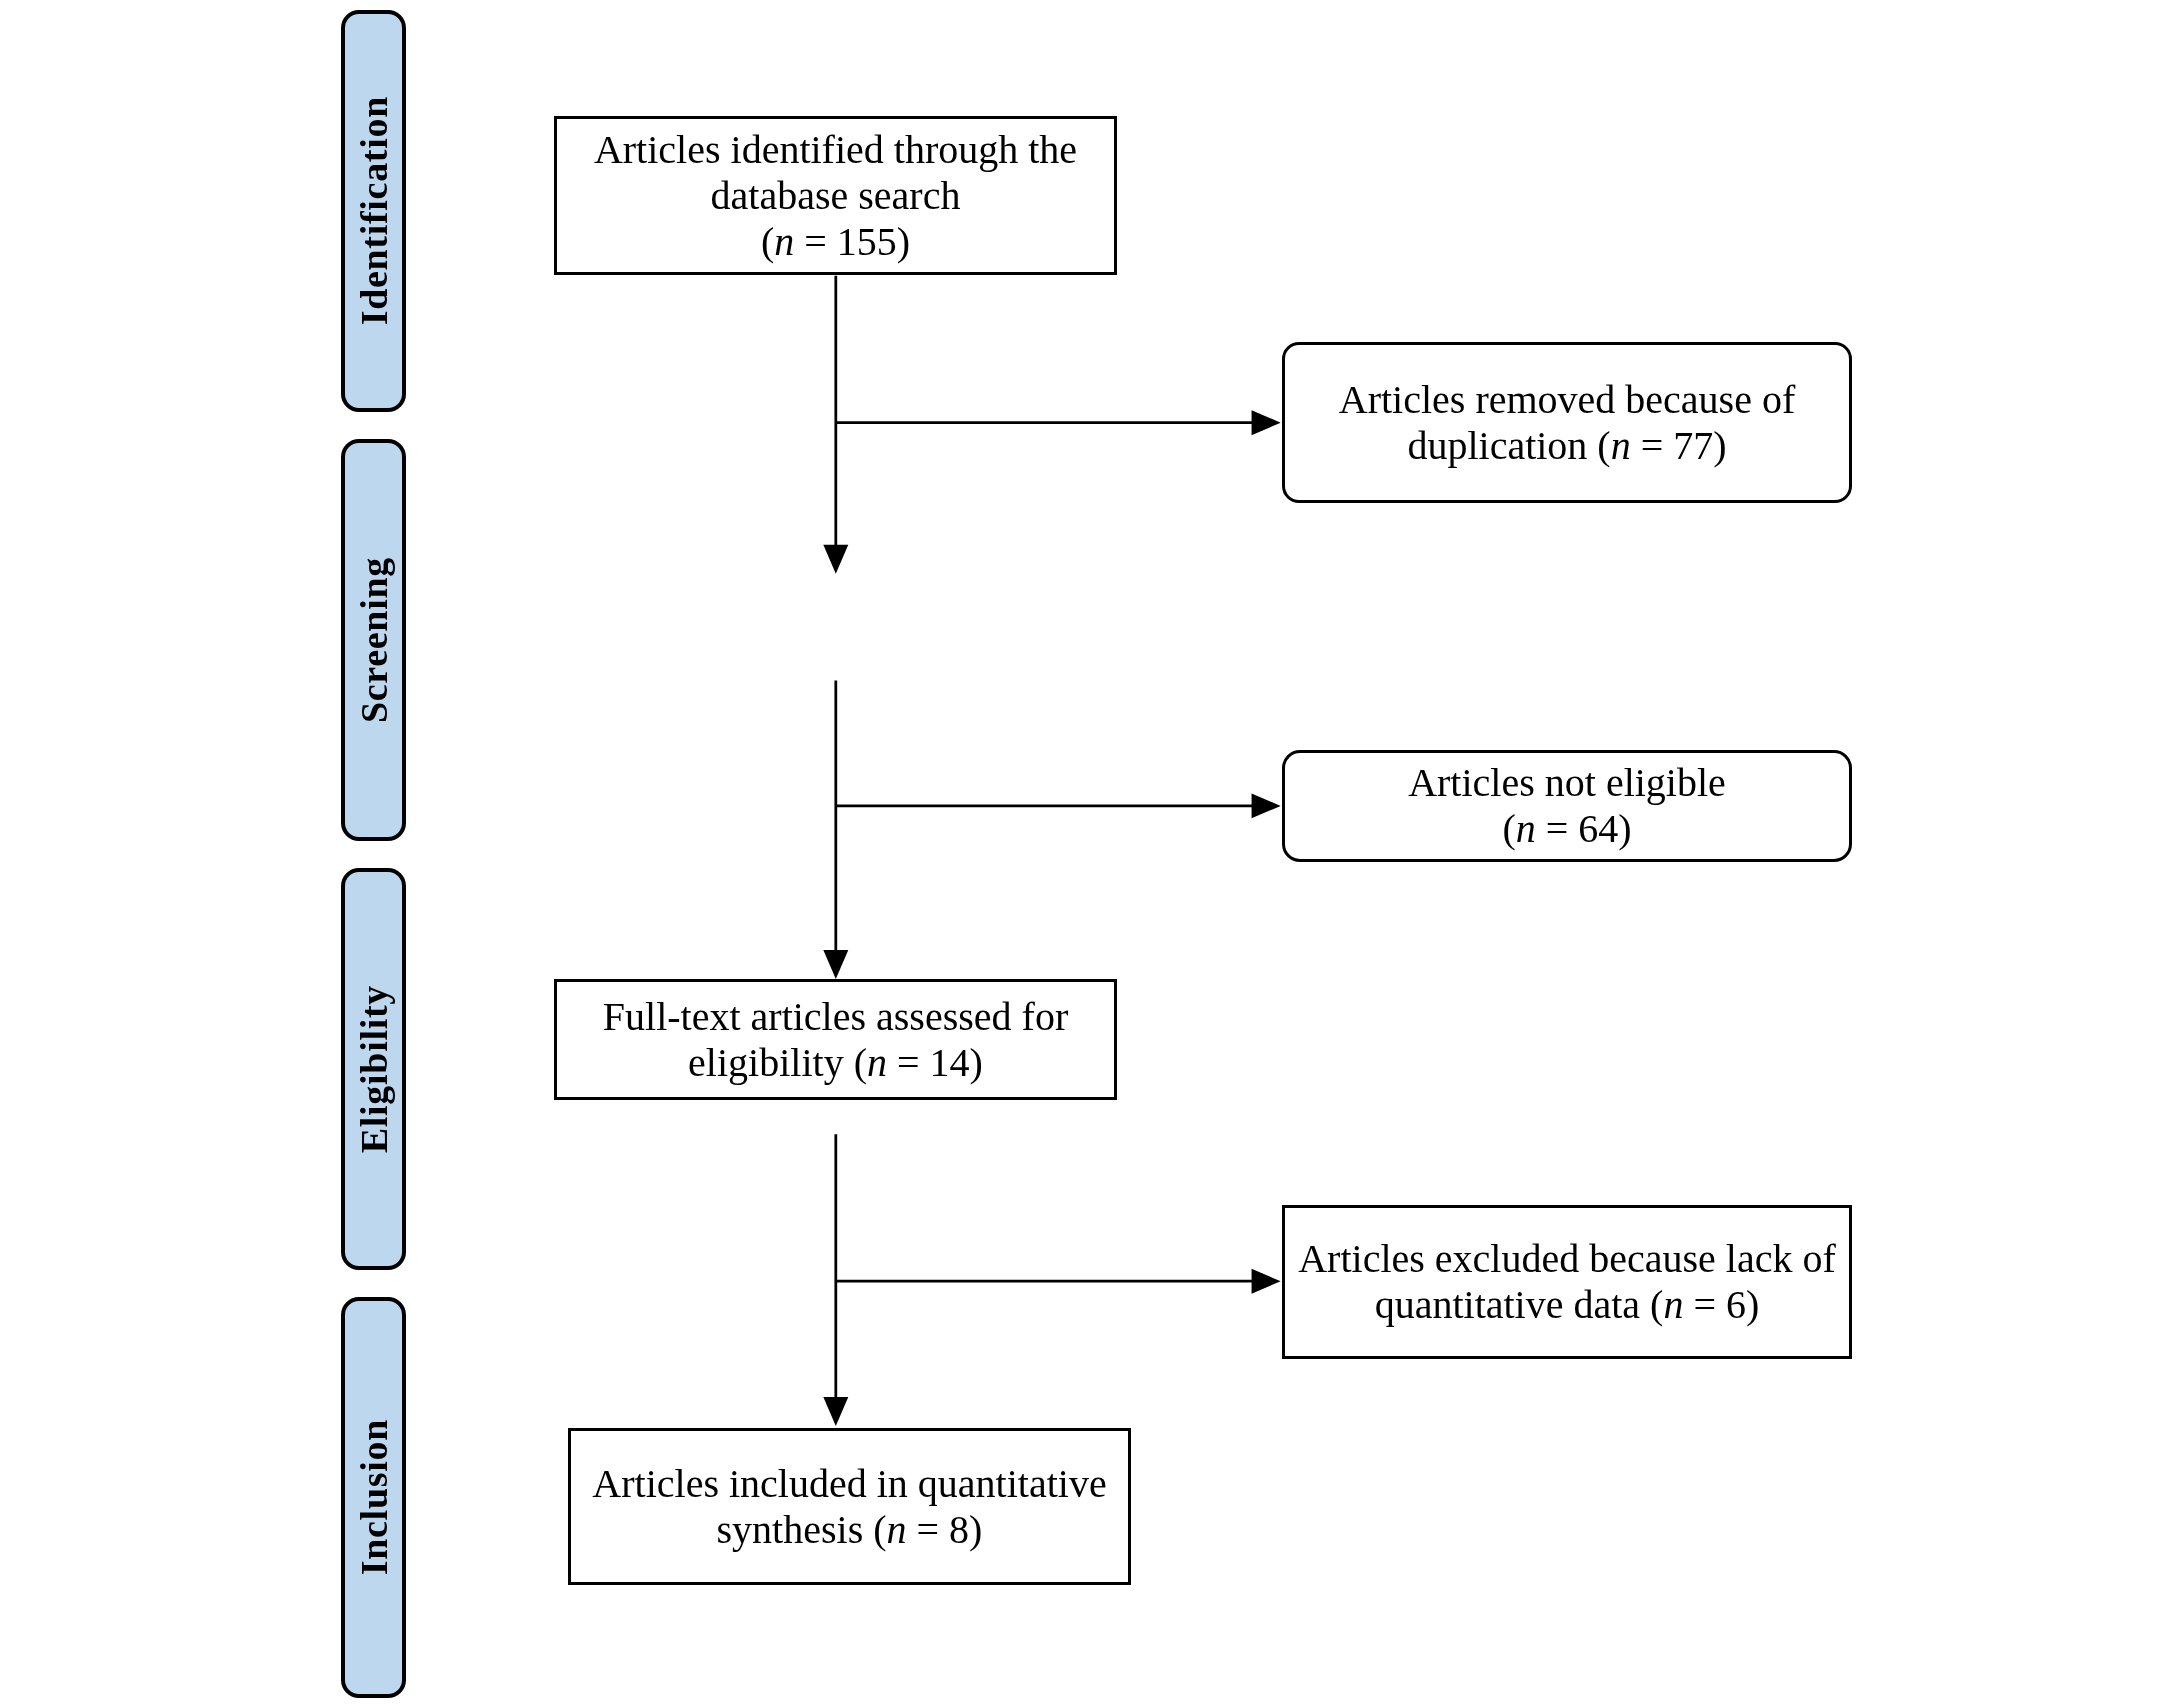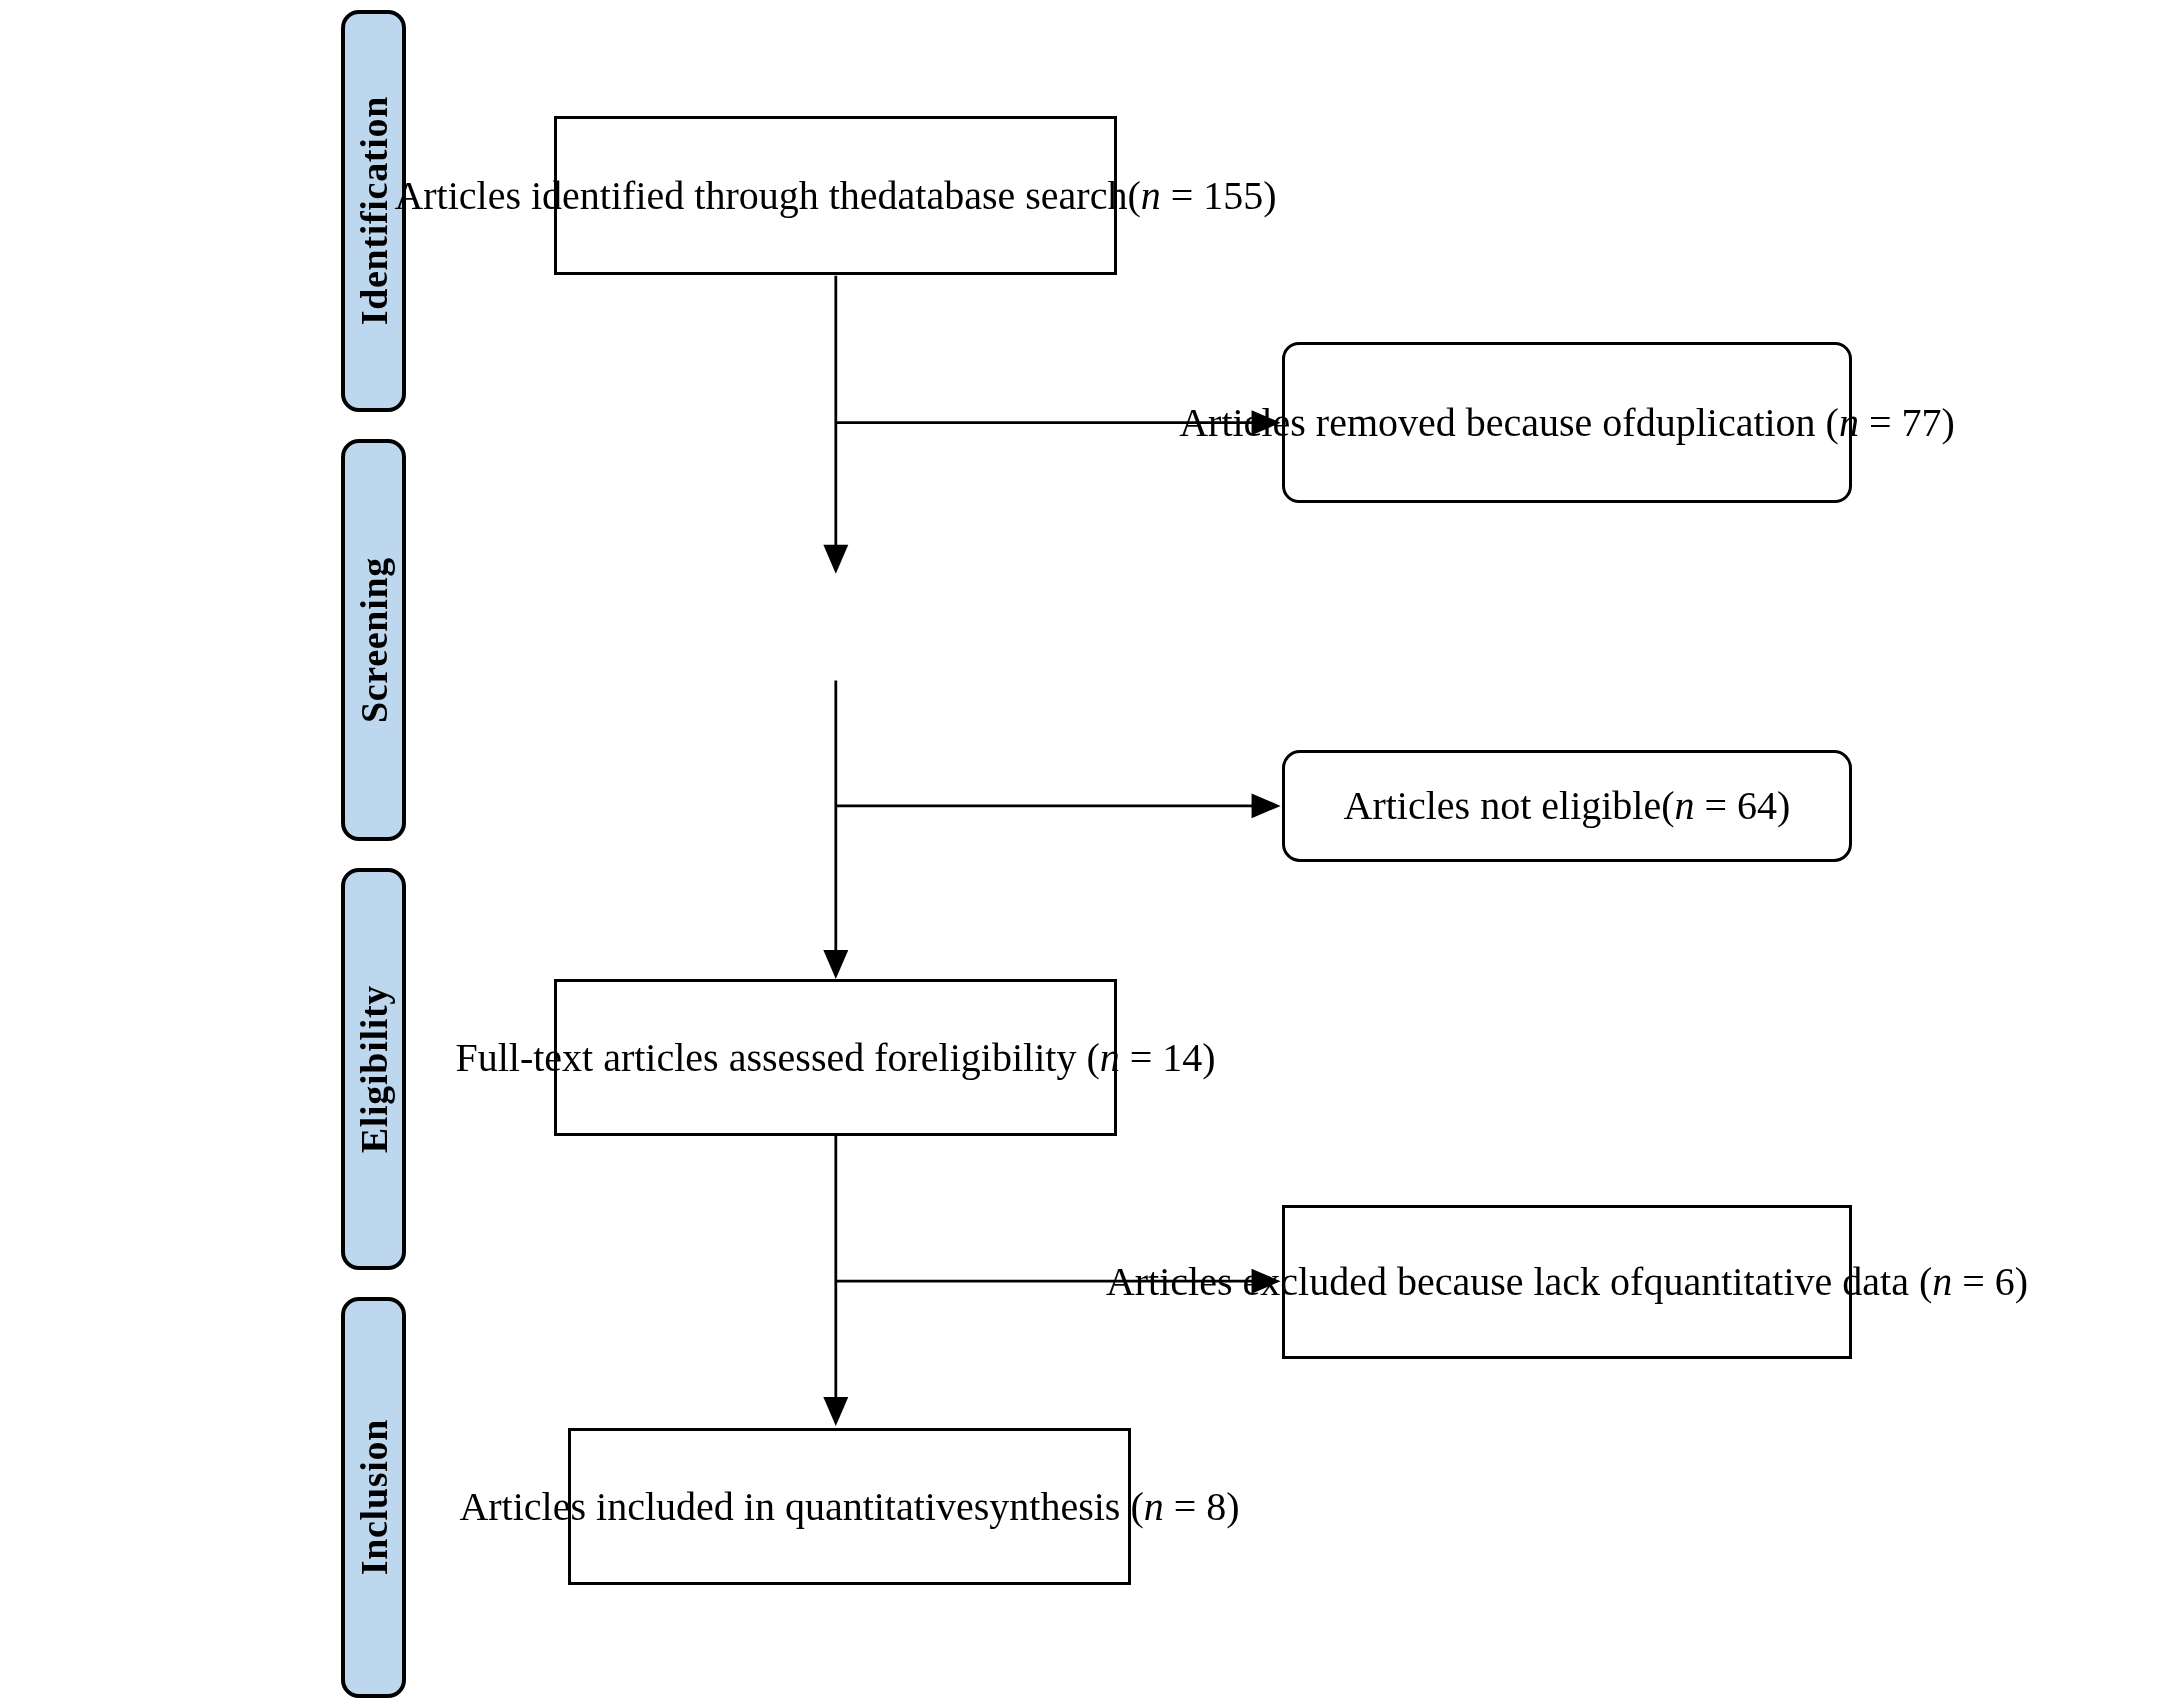--- a/index.html
+++ b/index.html
@@ -43,32 +43,32 @@
   
   .arrows{position:absolute;left:0;top:0;width:2183px;height:1706px;}
   .arrows line{stroke:var(--line);stroke-width:4;}
   .arrows polygon{fill:var(--line);stroke:none;}
   
   .flow-box{
     position:absolute;
     background:var(--bg);
     border:3.5px solid var(--line);
     box-sizing:border-box;
-    display:flex;flex-direction:row;
+    display:flex;flex-direction:column;
     align-items:center;justify-content:center;
     text-align:center;
     font-size:40px;line-height:46px;
   }
   .bl{white-space:pre;}
   .it{font-style:italic;}
   #box-0{left:554px;top:116px;width:563px;height:159px;}
   #box-1{left:1282px;top:342px;width:570px;height:161px;border-radius:17px;}
   #box-2{left:554px;top:570px;width:563px;height:112px;}
   #box-3{left:1282px;top:750px;width:570px;height:112px;border-radius:18px;}
-  #box-4{left:554px;top:979px;width:563px;height:157px;}
+  #box-4{left:554px;top:979px;width:563px;height:121px;}
   #box-5{left:1282px;top:1205px;width:570px;height:154px;}
   #box-6{left:554px;top:1428px;width:563px;height:157px;margin-left:14px;}
 </style>
 </head>
 <body>
 
 <div class="canvas">
 
   <div class="stage" id="stage-0">
     <span class="stage-label">Identification</span>

